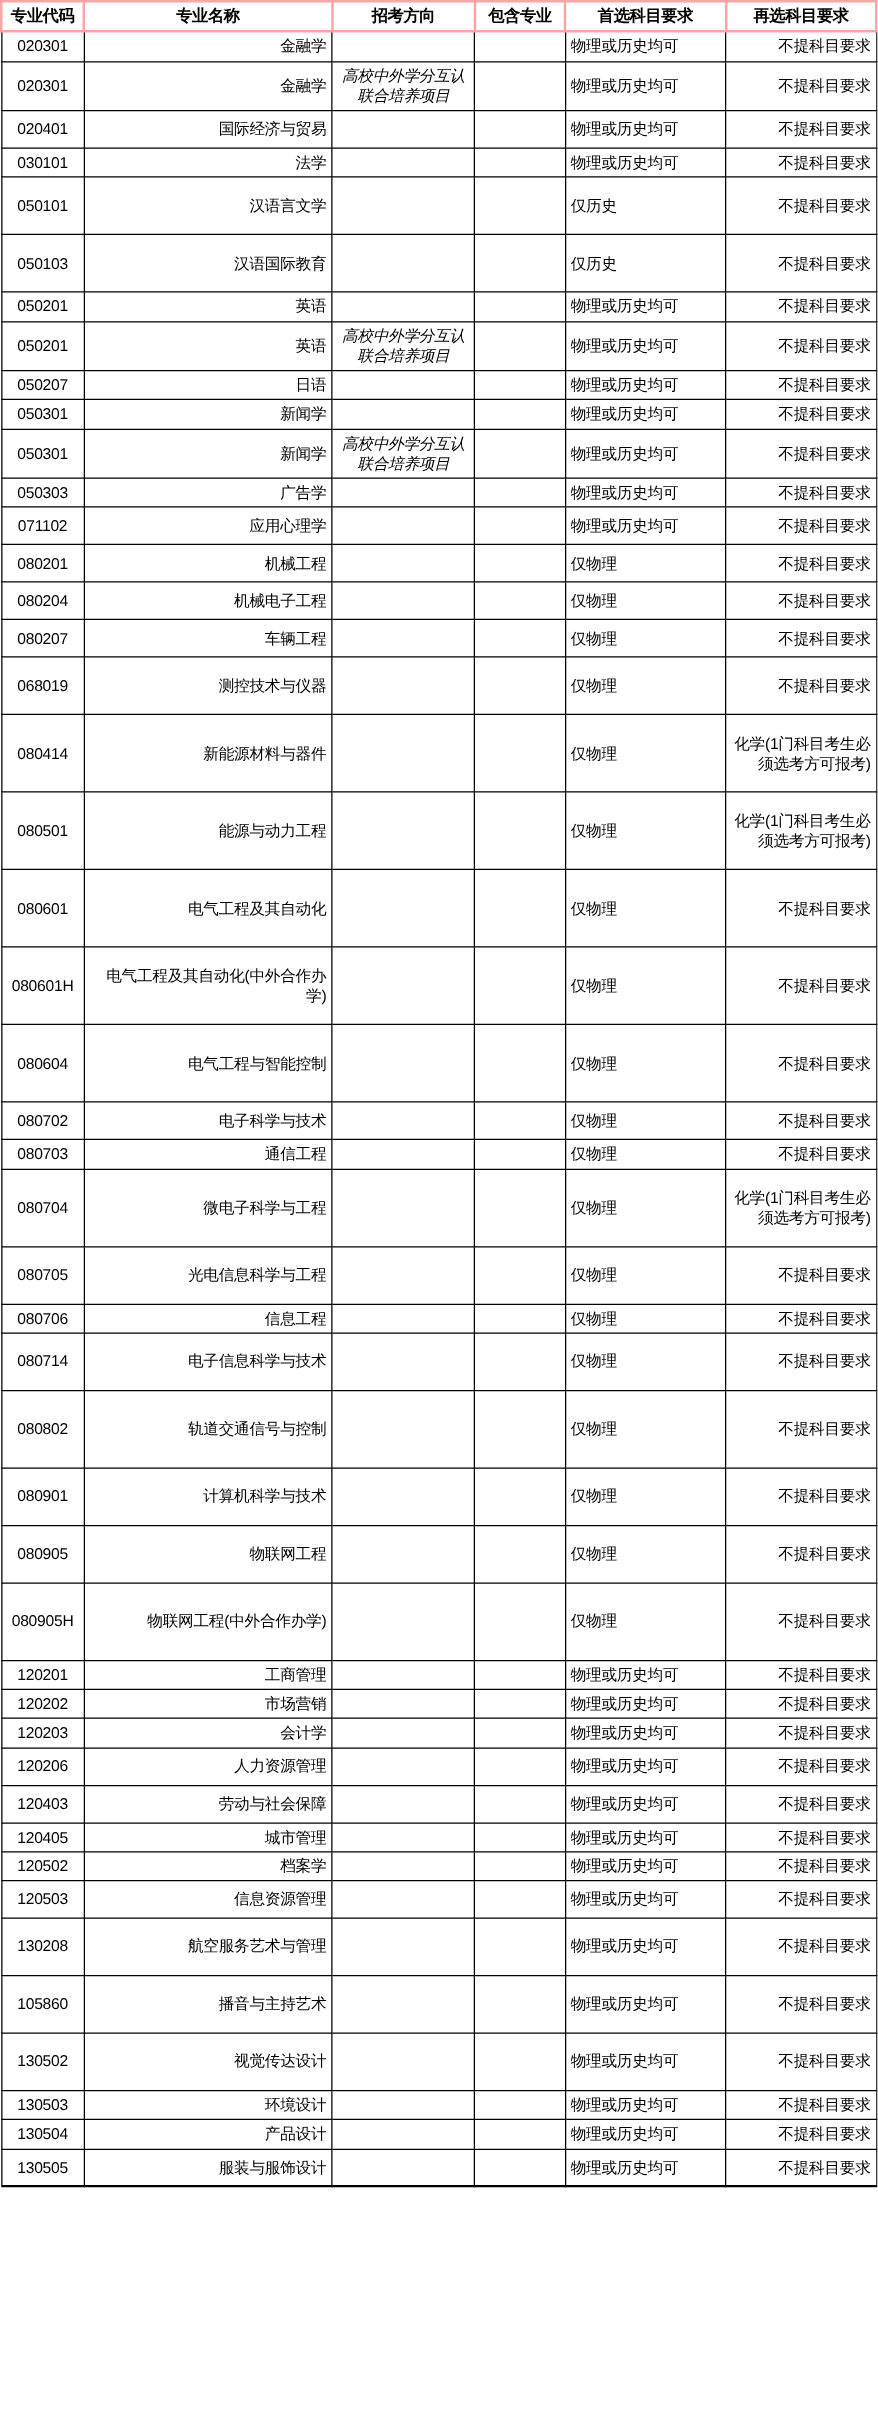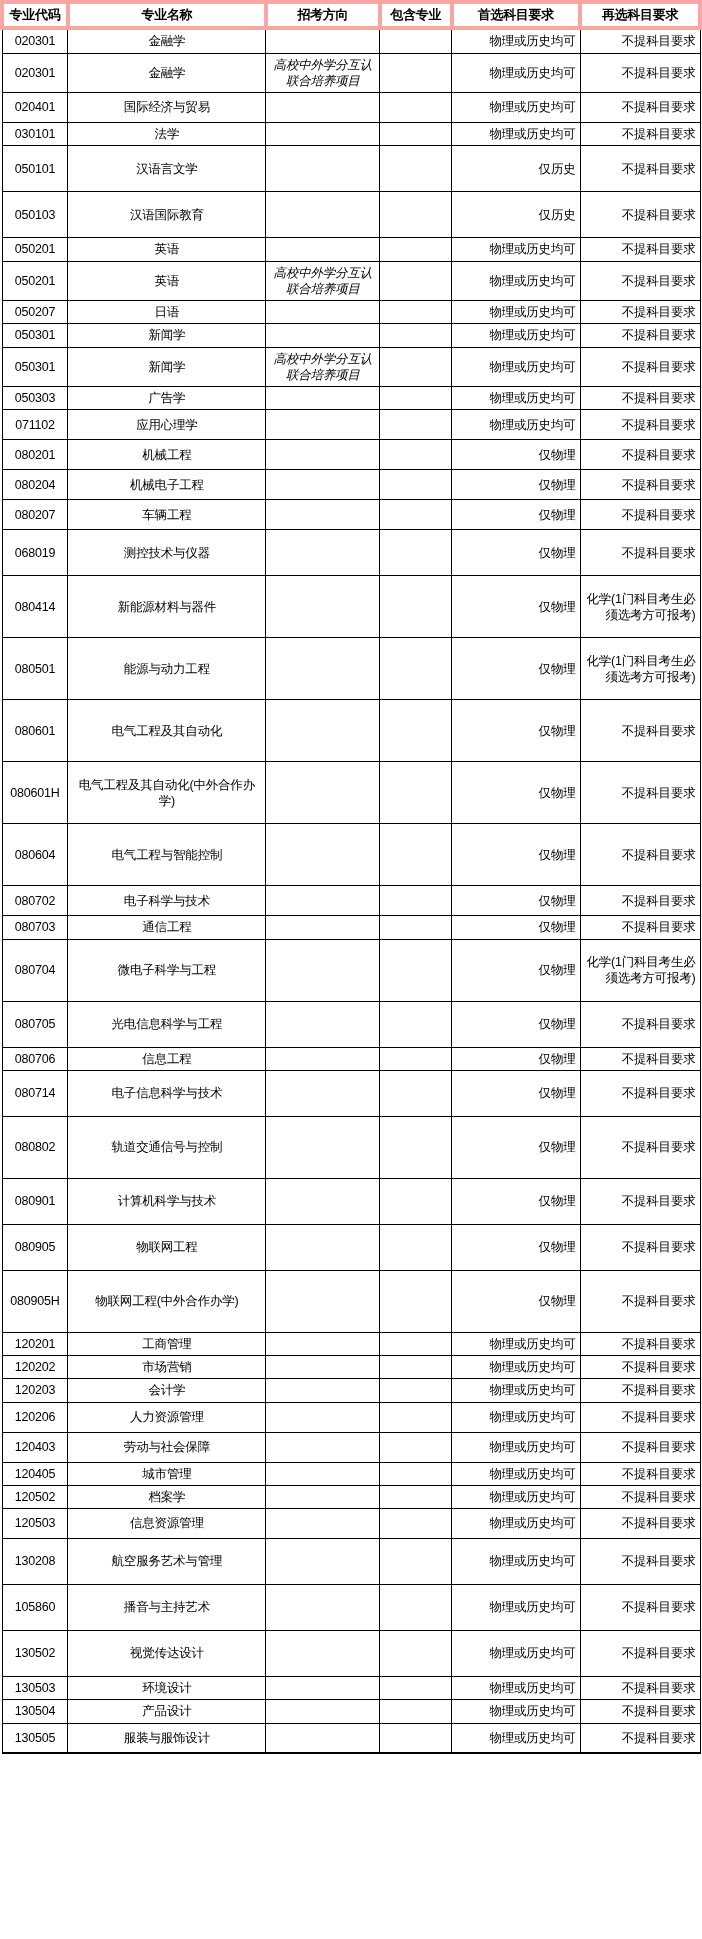--- a/index.html
+++ b/index.html
@@ -19,21 +19,21 @@
     border-bottom: 2px solid #000;
   }
   table.major-table col.c0 { width: 55px; }
   table.major-table col.c1 { width: 165px; }
   table.major-table col.c2 { width: 95px; }
   table.major-table col.c3 { width: 60px; }
   table.major-table col.c4 { width: 107px; }
   table.major-table col.c5 { width: 100px; }
 
   table.major-table th {
-    border: 4px solid #fca5a5;
+    border: 2px solid #fca5a5;
     background: #ffffff;
     font-size: 13px;
     font-weight: bold;
     color: #000;
     text-align: center;
     padding: 3px 2px;
     line-height: 1.25;
     letter-spacing: -0.3px;
   }
   table.major-table td {
@@ -45,36 +45,36 @@
     vertical-align: middle;
     letter-spacing: -0.2px;
   }
   td.code {
     text-align: center;
     font-size: 12px;
     padding-left: 3px;
     word-break: break-all;
   }
   td.name {
-    text-align: center;
+    text-align: right;
     padding-left: 8px;
     font-size: 12.5px;
   }
   td.direction {
     text-align: center;
     padding-left: 4px;
     font-size: 12px;
     line-height: 1.25;
     font-style: italic;
   }
   td.include {
     text-align: center;
   }
   td.first-subj {
-    text-align: right;
+    text-align: left;
     font-size: 12.5px;
   }
   td.second-subj {
     text-align: right;
     padding-left: 5px;
     font-size: 12px;
     line-height: 1.25;
   }
   .row-h1 { height: 22px; }
   .row-h2 { height: 38px; }

